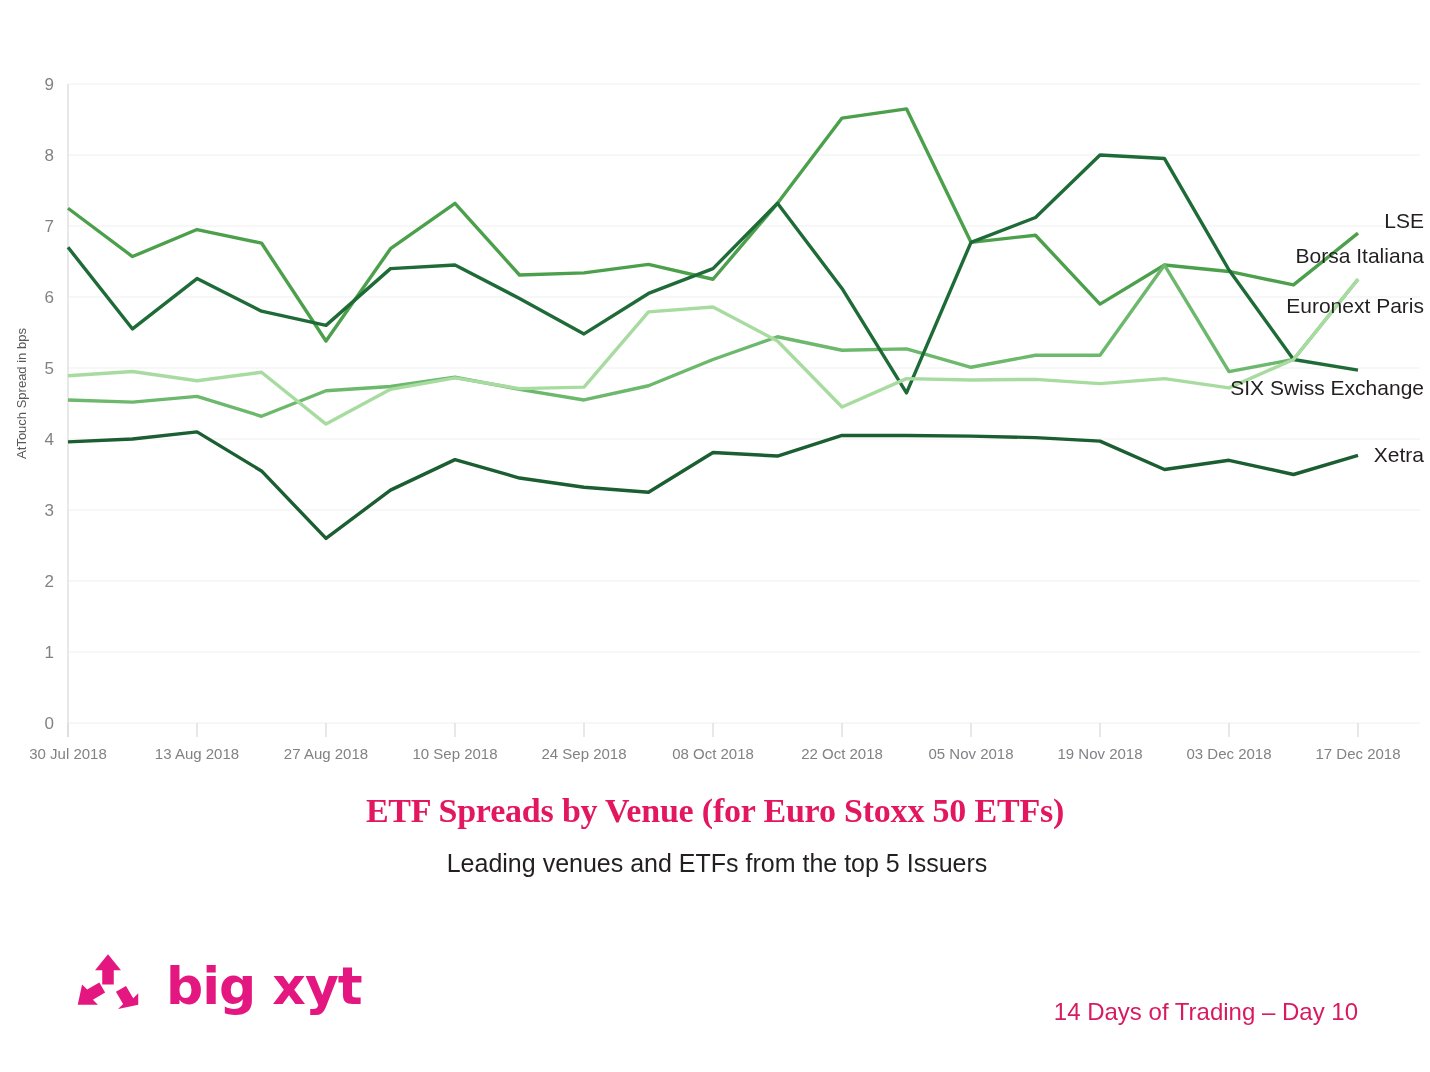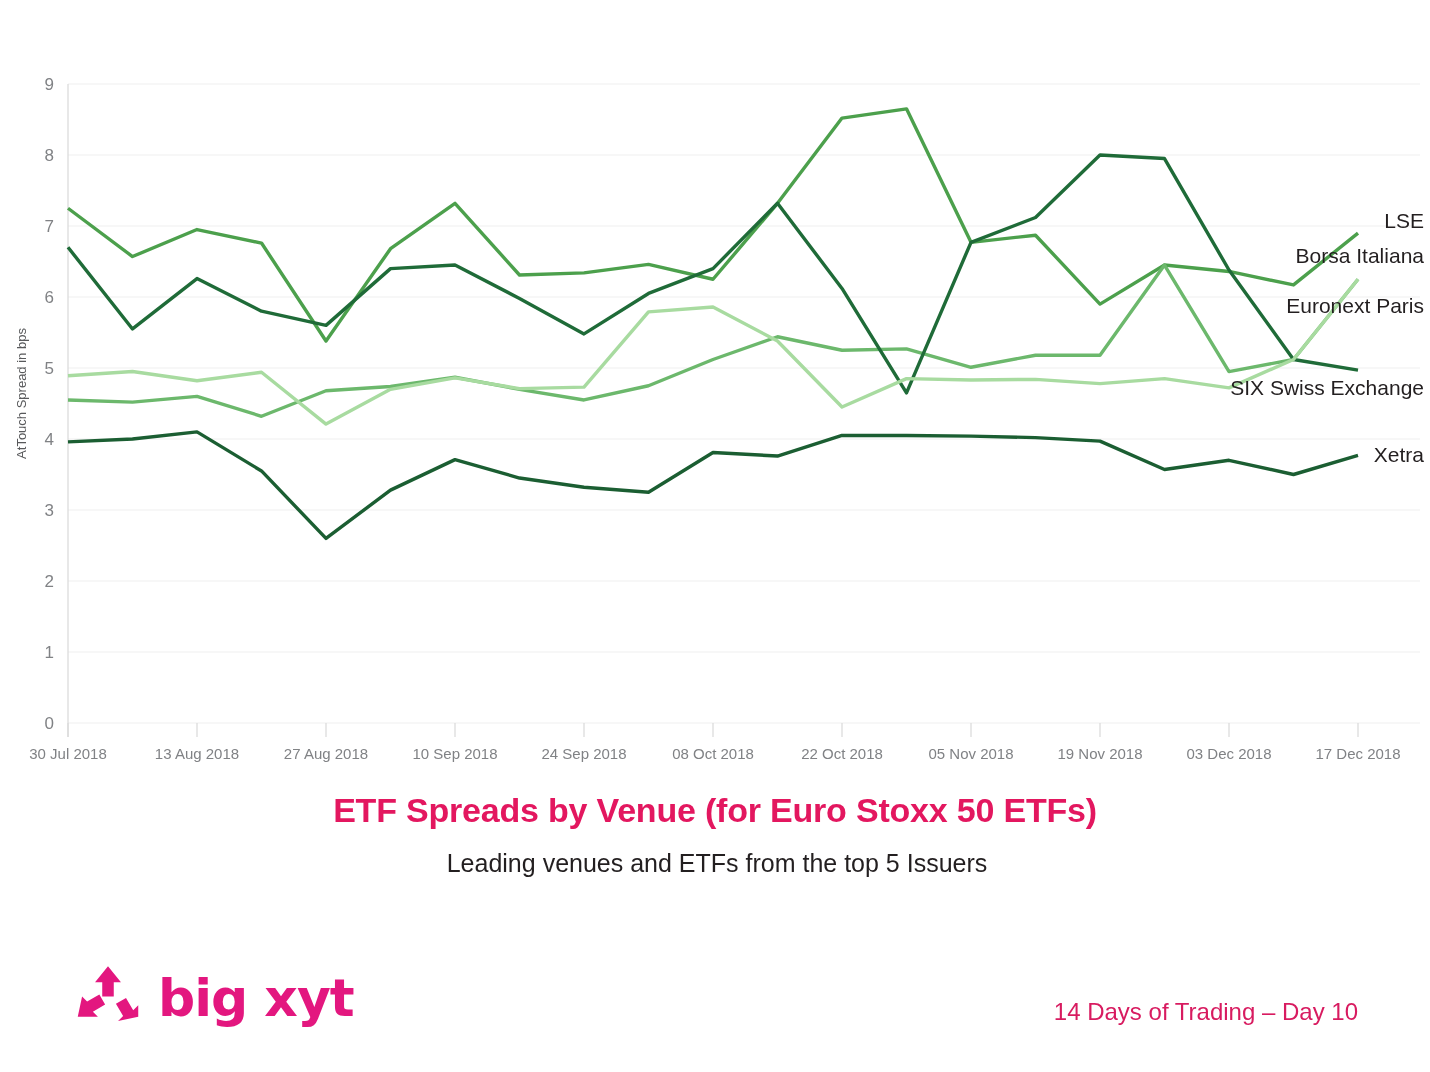--- a/index.html
+++ b/index.html
@@ -42,33 +42,34 @@
 
   
   #title-block { position: absolute; left: 0; top: 792px; width: 1430px; }
   #chart-title {
     color: #e3175f;
     font-size: 34px;
     font-weight: bold;
     text-align: center;
     letter-spacing: -0.2px;
     line-height: 1.1;
+    font-family: Liberation Serif, serif;
   }
   #chart-subtitle {
     color: #231f20;
     font-size: 25px;
     text-align: center;
     margin-top: 20px;
     padding-left: 4px;
   }
 
   
   #logo {
     position: absolute; left: 72px; top: 950px;
-    display: flex; align-items: center; gap: 14px; margin-top: 12px;
+    display: flex; align-items: center; gap: 22px;
   }
   #logo-mark { width: 72px; height: 72px; display: block; }
   #logo-text {
     color: #e3177f;
     font-size: 52px;
     font-weight: bold;
     letter-spacing: -1px;
     line-height: 1;
     font-family: "DejaVu Sans", sans-serif;
   }

